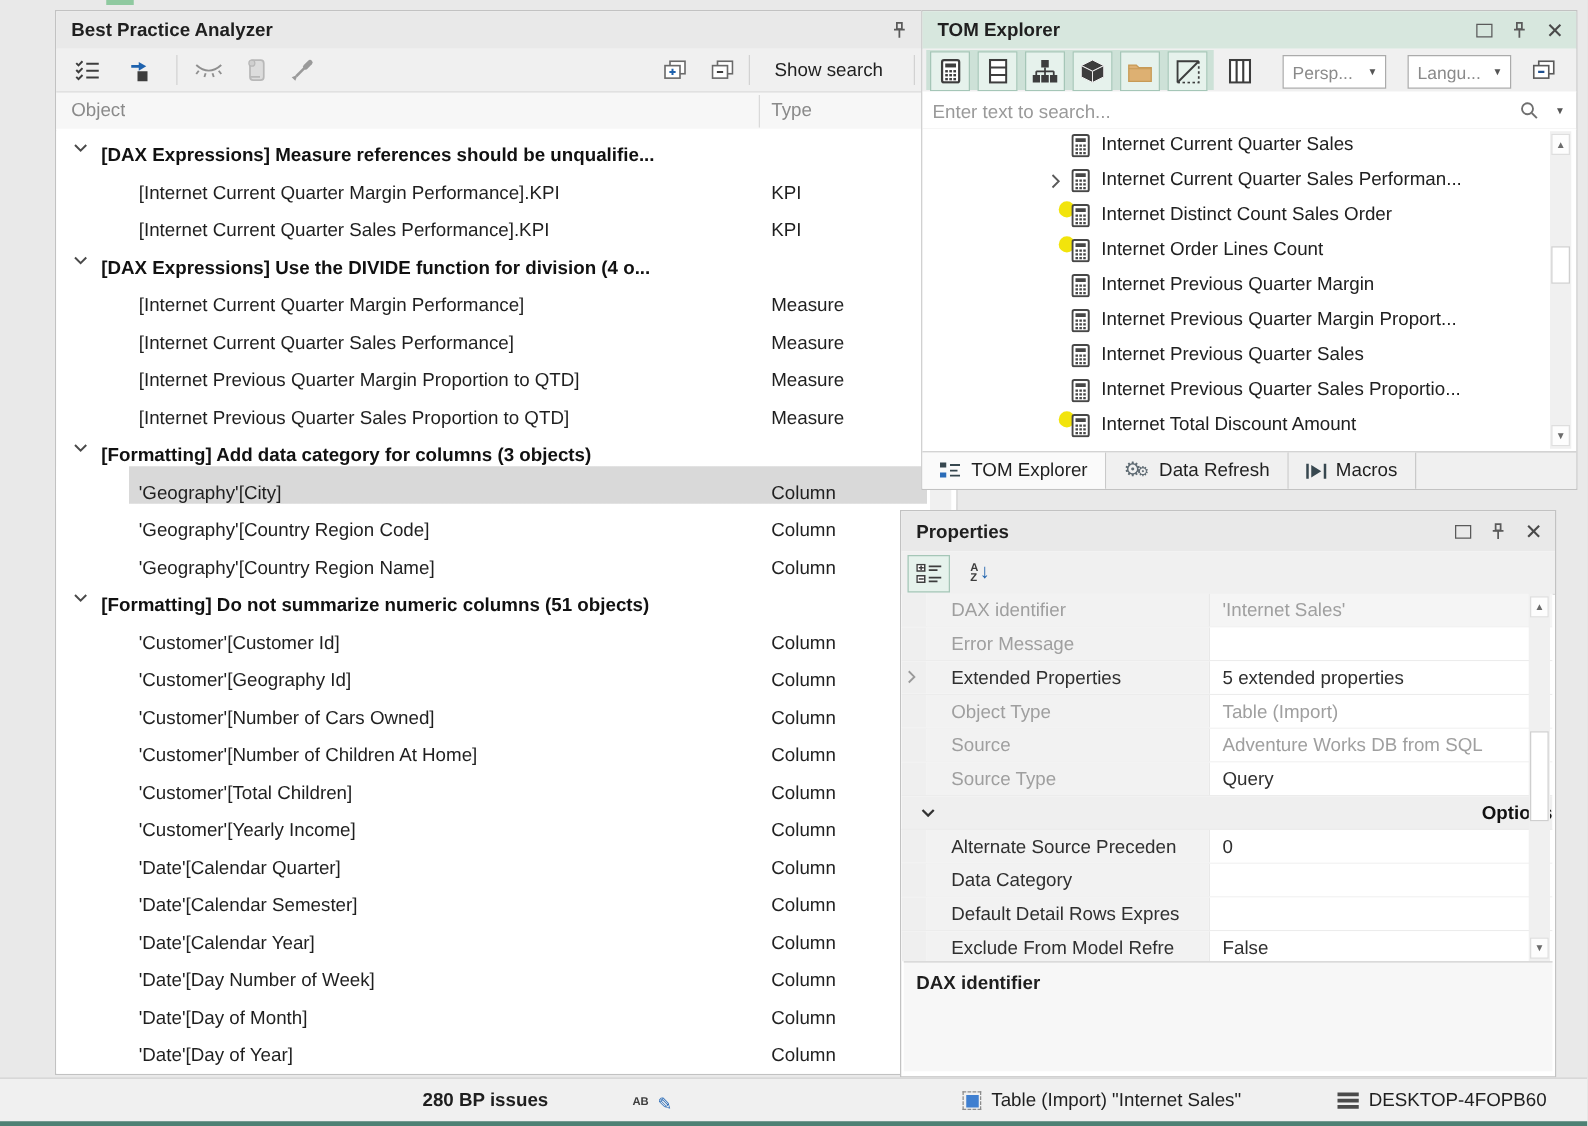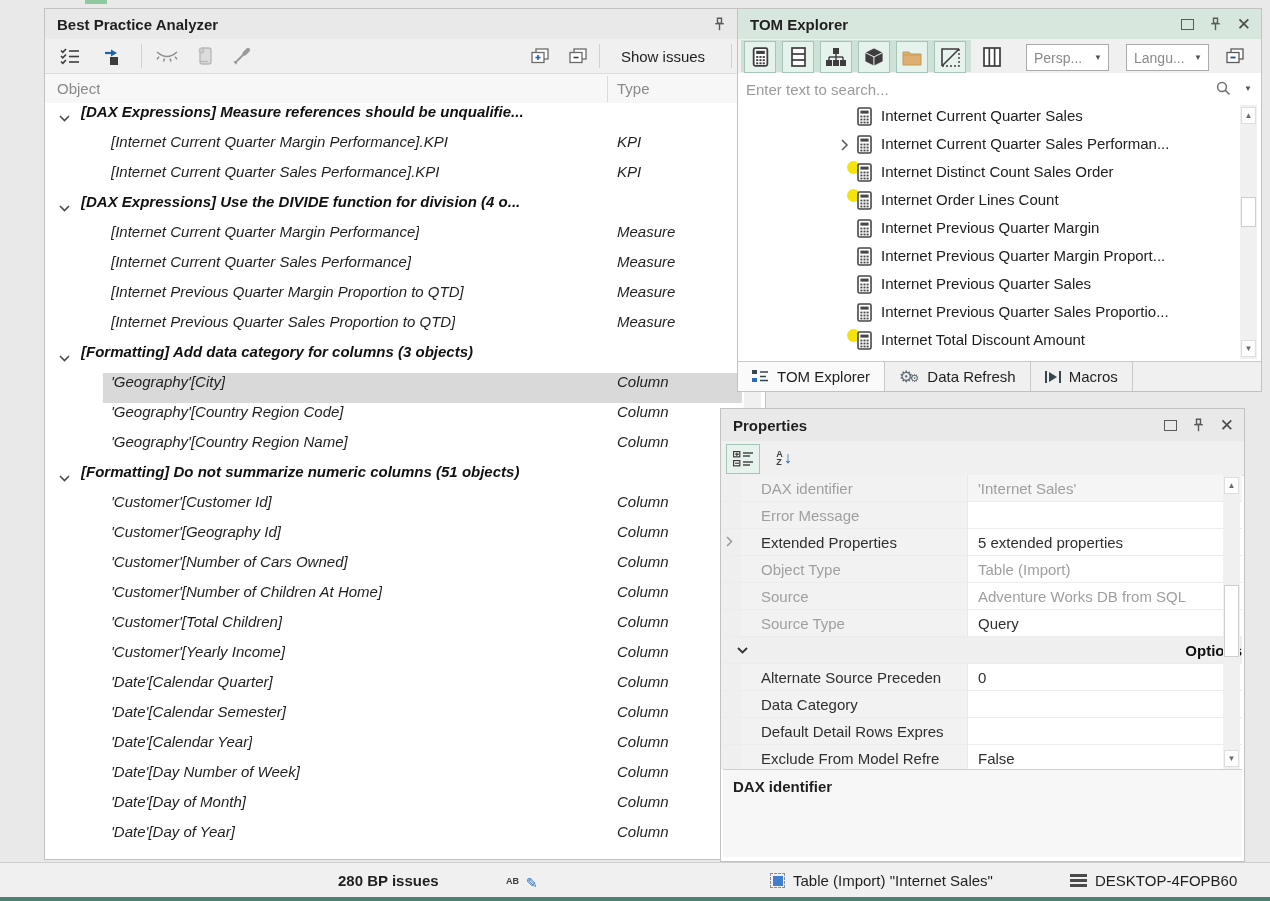--- a/index.html
+++ b/index.html
@@ -19,21 +19,21 @@
   
   #bpa{left:6px;top:8px;width:722px;height:852px;margin-left:38px;}
   #bpa .ptitle{height:30px;background:#e9e9e9;}
   .bpa-toolbar{position:absolute;left:0;right:0;top:30px;height:34px;background:#f0f0f0;border-bottom:1px solid #e3e3e3;}
   .tbico{position:absolute;top:0;height:34px;display:flex;align-items:center;justify-content:center;}
   .tsep{position:absolute;top:5px;height:24px;width:1px;background:#d2d2d2;}
   .bpa-colheader{position:absolute;left:0;right:0;top:64px;height:30px;background:#f7f7f7;
                  border-top:1px solid #dcdcdc;border-bottom:1px solid #d4d4d4;color:#8a8a8a;}
   .colsep{position:absolute;top:2px;bottom:2px;width:1px;background:#dadada;}
   .bpa-list{position:absolute;left:0;right:0;top:94px;bottom:0;background:#fff;overflow:hidden;}
-  .bpa-row{position:relative;height:30px;display:flex;align-items:flex-start;font-style:italic;}
+  .bpa-row{position:relative;height:30px;display:flex;align-items:flex-end;}
   .bpa-row .chev{position:absolute;left:14px;top:12px;}
   .bpa-row .glabel{margin-left:36px;font-weight:bold;color:#111;}
   .bpa-row .obj{margin-left:66px;color:#1f1f1f;}
   .bpa-row .typ{position:absolute;left:572px;color:#1f1f1f;}
   .bpa-row.selected{background:linear-gradient(to right,#fff 58px,#d9d9d9 58px,#d9d9d9 697px,#fff 697px);}
 
   
   .vscroll{position:absolute;width:17px;background:#f0f0f0;}
   .vs-btn{position:absolute;left:1px;width:15px;height:17px;background:#fdfdfd;border:1px solid #dedede;
           display:flex;align-items:center;justify-content:center;font-size:8px;color:#6b6b6b;box-sizing:border-box;}
@@ -196,21 +196,21 @@
         </svg>
       </span>
       <span class="tbico" style="left:520px;width:26px;">
         <svg width="18" height="16" viewBox="0 0 18 16">
           <rect x="5" y="1" width="12" height="10" fill="#fff" stroke="#6a6a6a" stroke-width="1.3"></rect>
           <rect x="1" y="4.5" width="12" height="10" fill="#fff" stroke="#6a6a6a" stroke-width="1.3"></rect>
           <line x1="4.5" y1="9.5" x2="9.5" y2="9.5" stroke="#3d3d3d" stroke-width="1.6"></line>
         </svg>
       </span>
       <span class="tsep" style="left:554px;"></span>
-      <span class="tbico nowrap" style="left:562px;width:112px;">Show issues</span>
+      <span class="tbico nowrap" style="left:562px;width:112px;">Show search</span>
       <span class="tsep" style="left:686px;"></span>
       <span class="tbico refresh" style="left:692px;width:28px;">↻</span>
     </div>
 
     <div class="bpa-colheader">
       <span class="abs nowrap" style="left:12px;top:6px;">Object</span>
       <span class="colsep" style="left:562px;"></span>
       <span class="abs nowrap" style="left:572px;top:6px;">Type</span>
       <span class="colsep" style="left:698px;"></span>
     </div>

